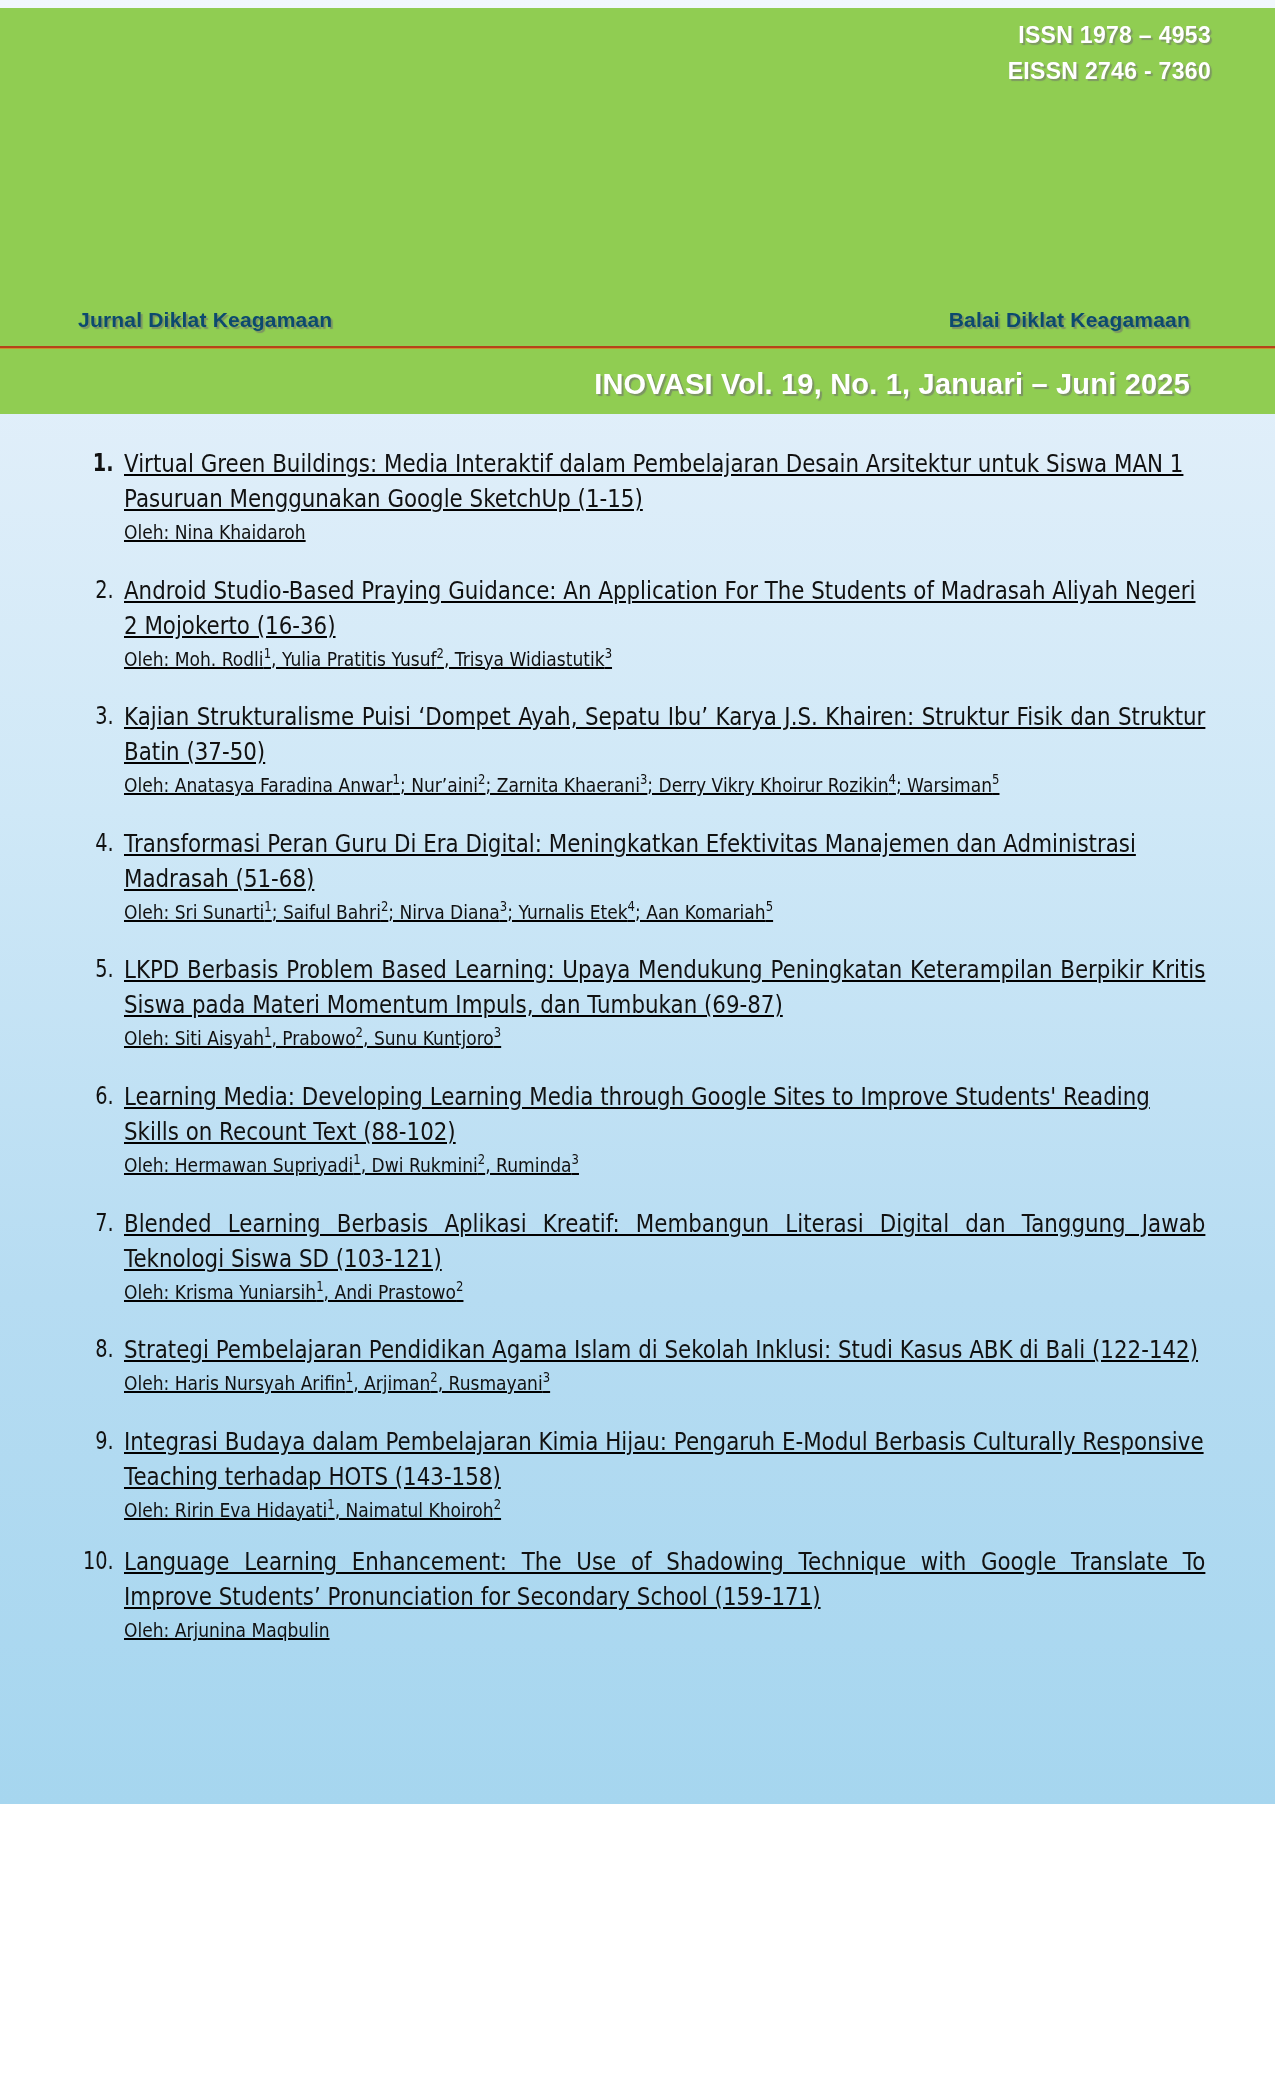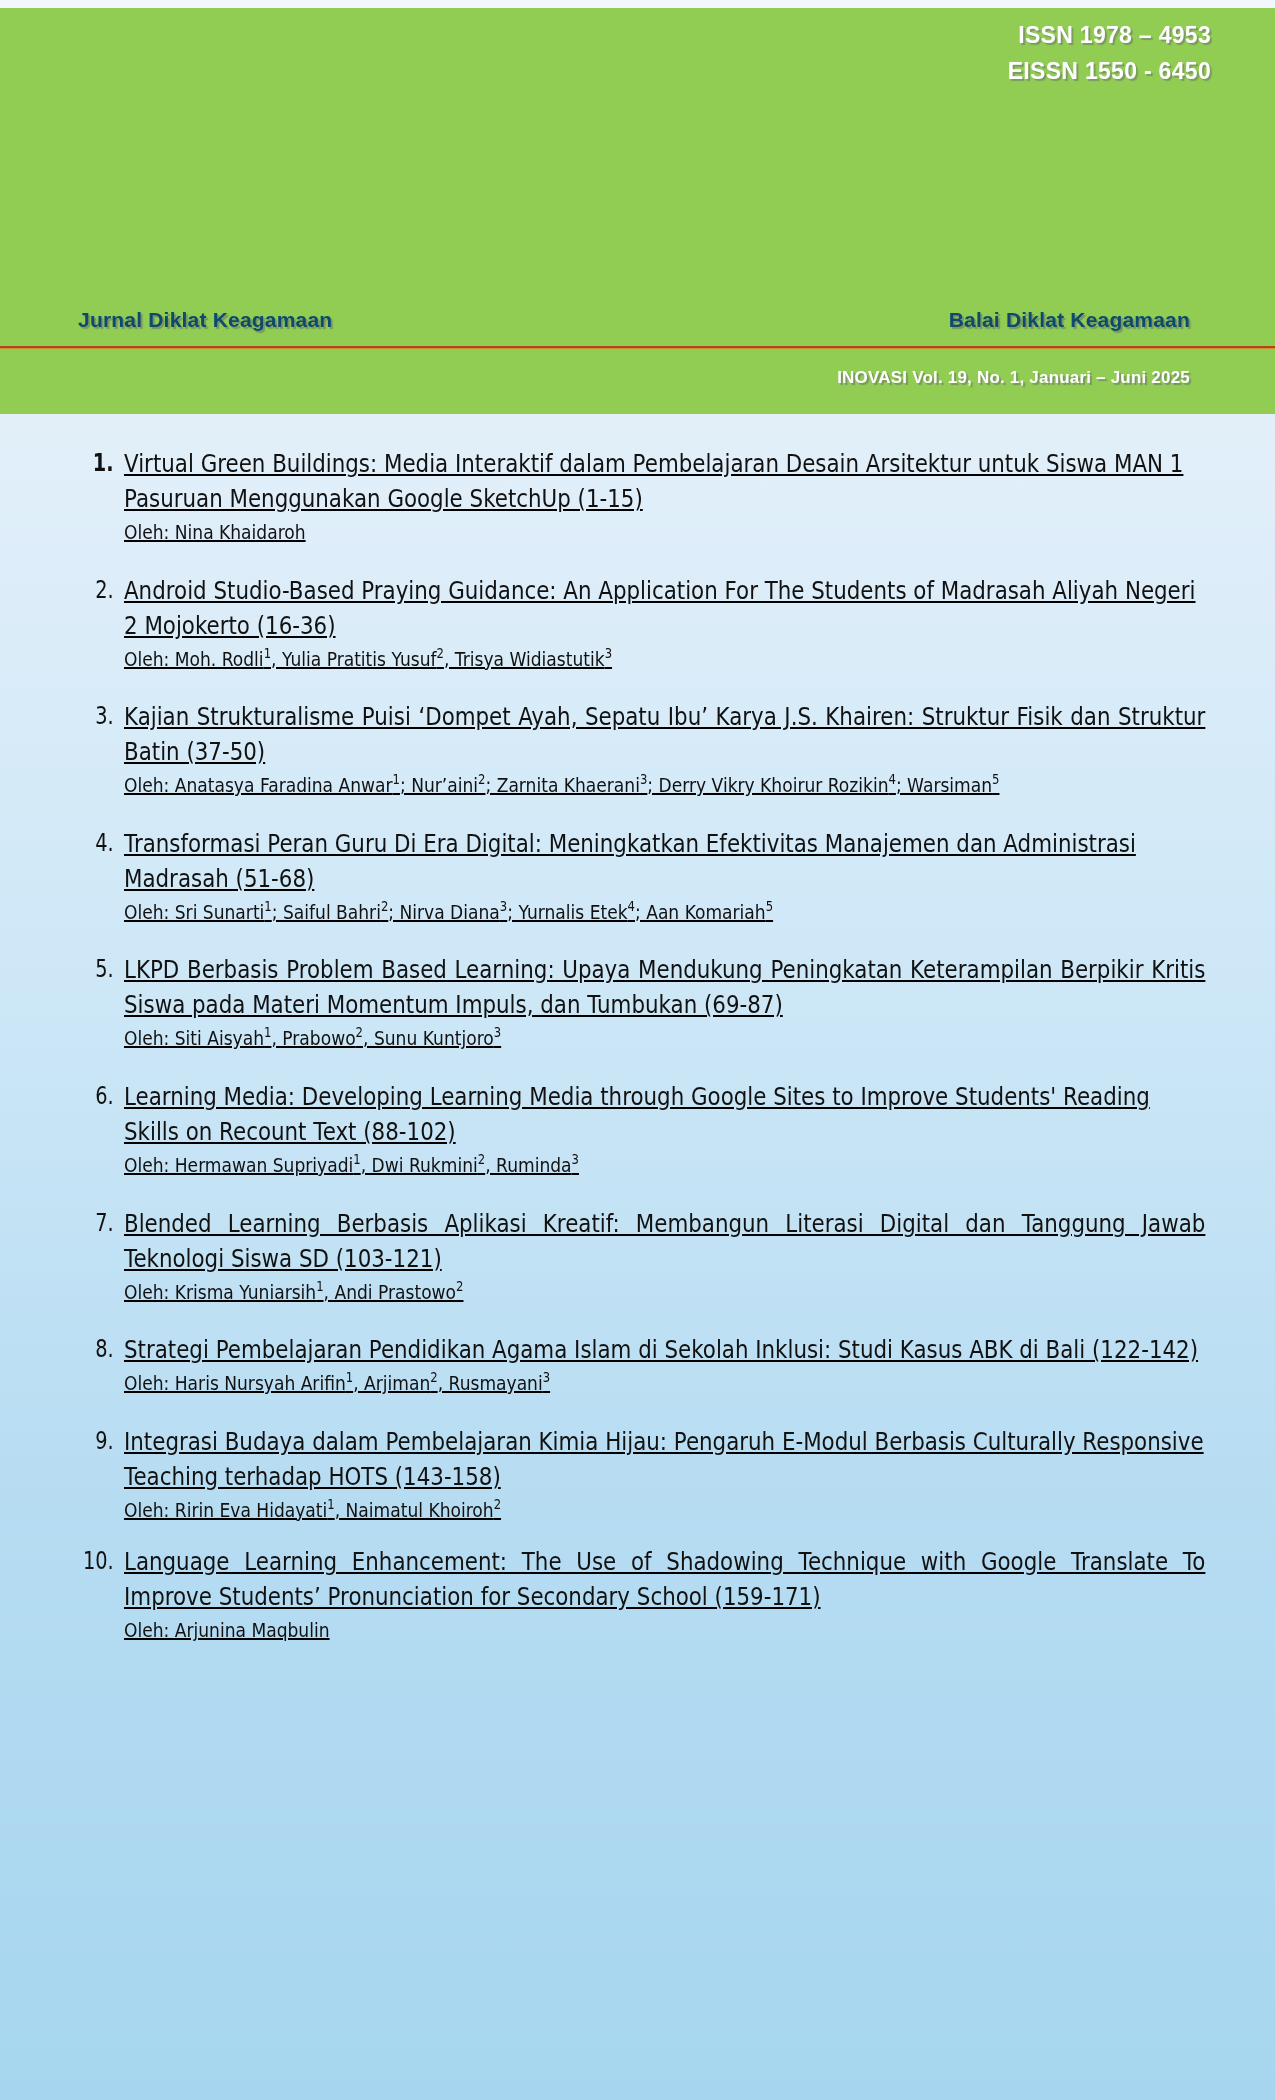--- a/index.html
+++ b/index.html
@@ -12,21 +12,21 @@
     height: 2100px;
     font-family: "Liberation Sans", sans-serif;
     overflow: hidden;
     position: relative;
   }
 
   
   .cover {
     position: relative;
     width: 1275px;
-    height: 2100px;
+    height: 1804px;
     background: linear-gradient(to bottom, #f1f7fc 0%, #e4f0fa 18%, #cfe8f7 45%, #b6dcf2 72%, #a6d6ef 100%);
     overflow: hidden;
   }
 
   
   .masthead {
     position: absolute;
     left: 0;
     top: 8px;
     width: 1275px;
@@ -108,21 +108,21 @@
     height: 0;
     border-top: 2px solid #b5441a;
     border-bottom: 1px solid #c9912c;
   }
 
   .issue-line {
     position: absolute;
     right: 85px;
     top: 360px;
     color: #ffffff;
-    font-size: 17px;
+    font-size: 29px;
     font-weight: bold;
     letter-spacing: 0.2px;
     font-family: "Liberation Sans", sans-serif;
     text-shadow: 2px 2px 1px rgba(110,110,110,0.6);
     white-space: nowrap;
   }
 
   
   .toc {
     position: absolute;
@@ -183,21 +183,21 @@
 </style>
 </head>
 <body>
 
 <div class="cover">
 
   <div class="masthead">
 
     <div class="issn-block">
       <div class="issn-line">ISSN 1978 – 4953</div>
-      <div class="issn-line">EISSN 1550 - 6450</div>
+      <div class="issn-line">EISSN 2746 - 7360</div>
     </div>
 
 
     <div class="tagline-left">Jurnal Diklat Keagamaan</div>
     <div class="tagline-right">Balai Diklat Keagamaan</div>
 
     <div class="rule"></div>
 
     <div class="issue-line">INOVASI  Vol. 19, No. 1, Januari – Juni 2025</div>
   </div>

